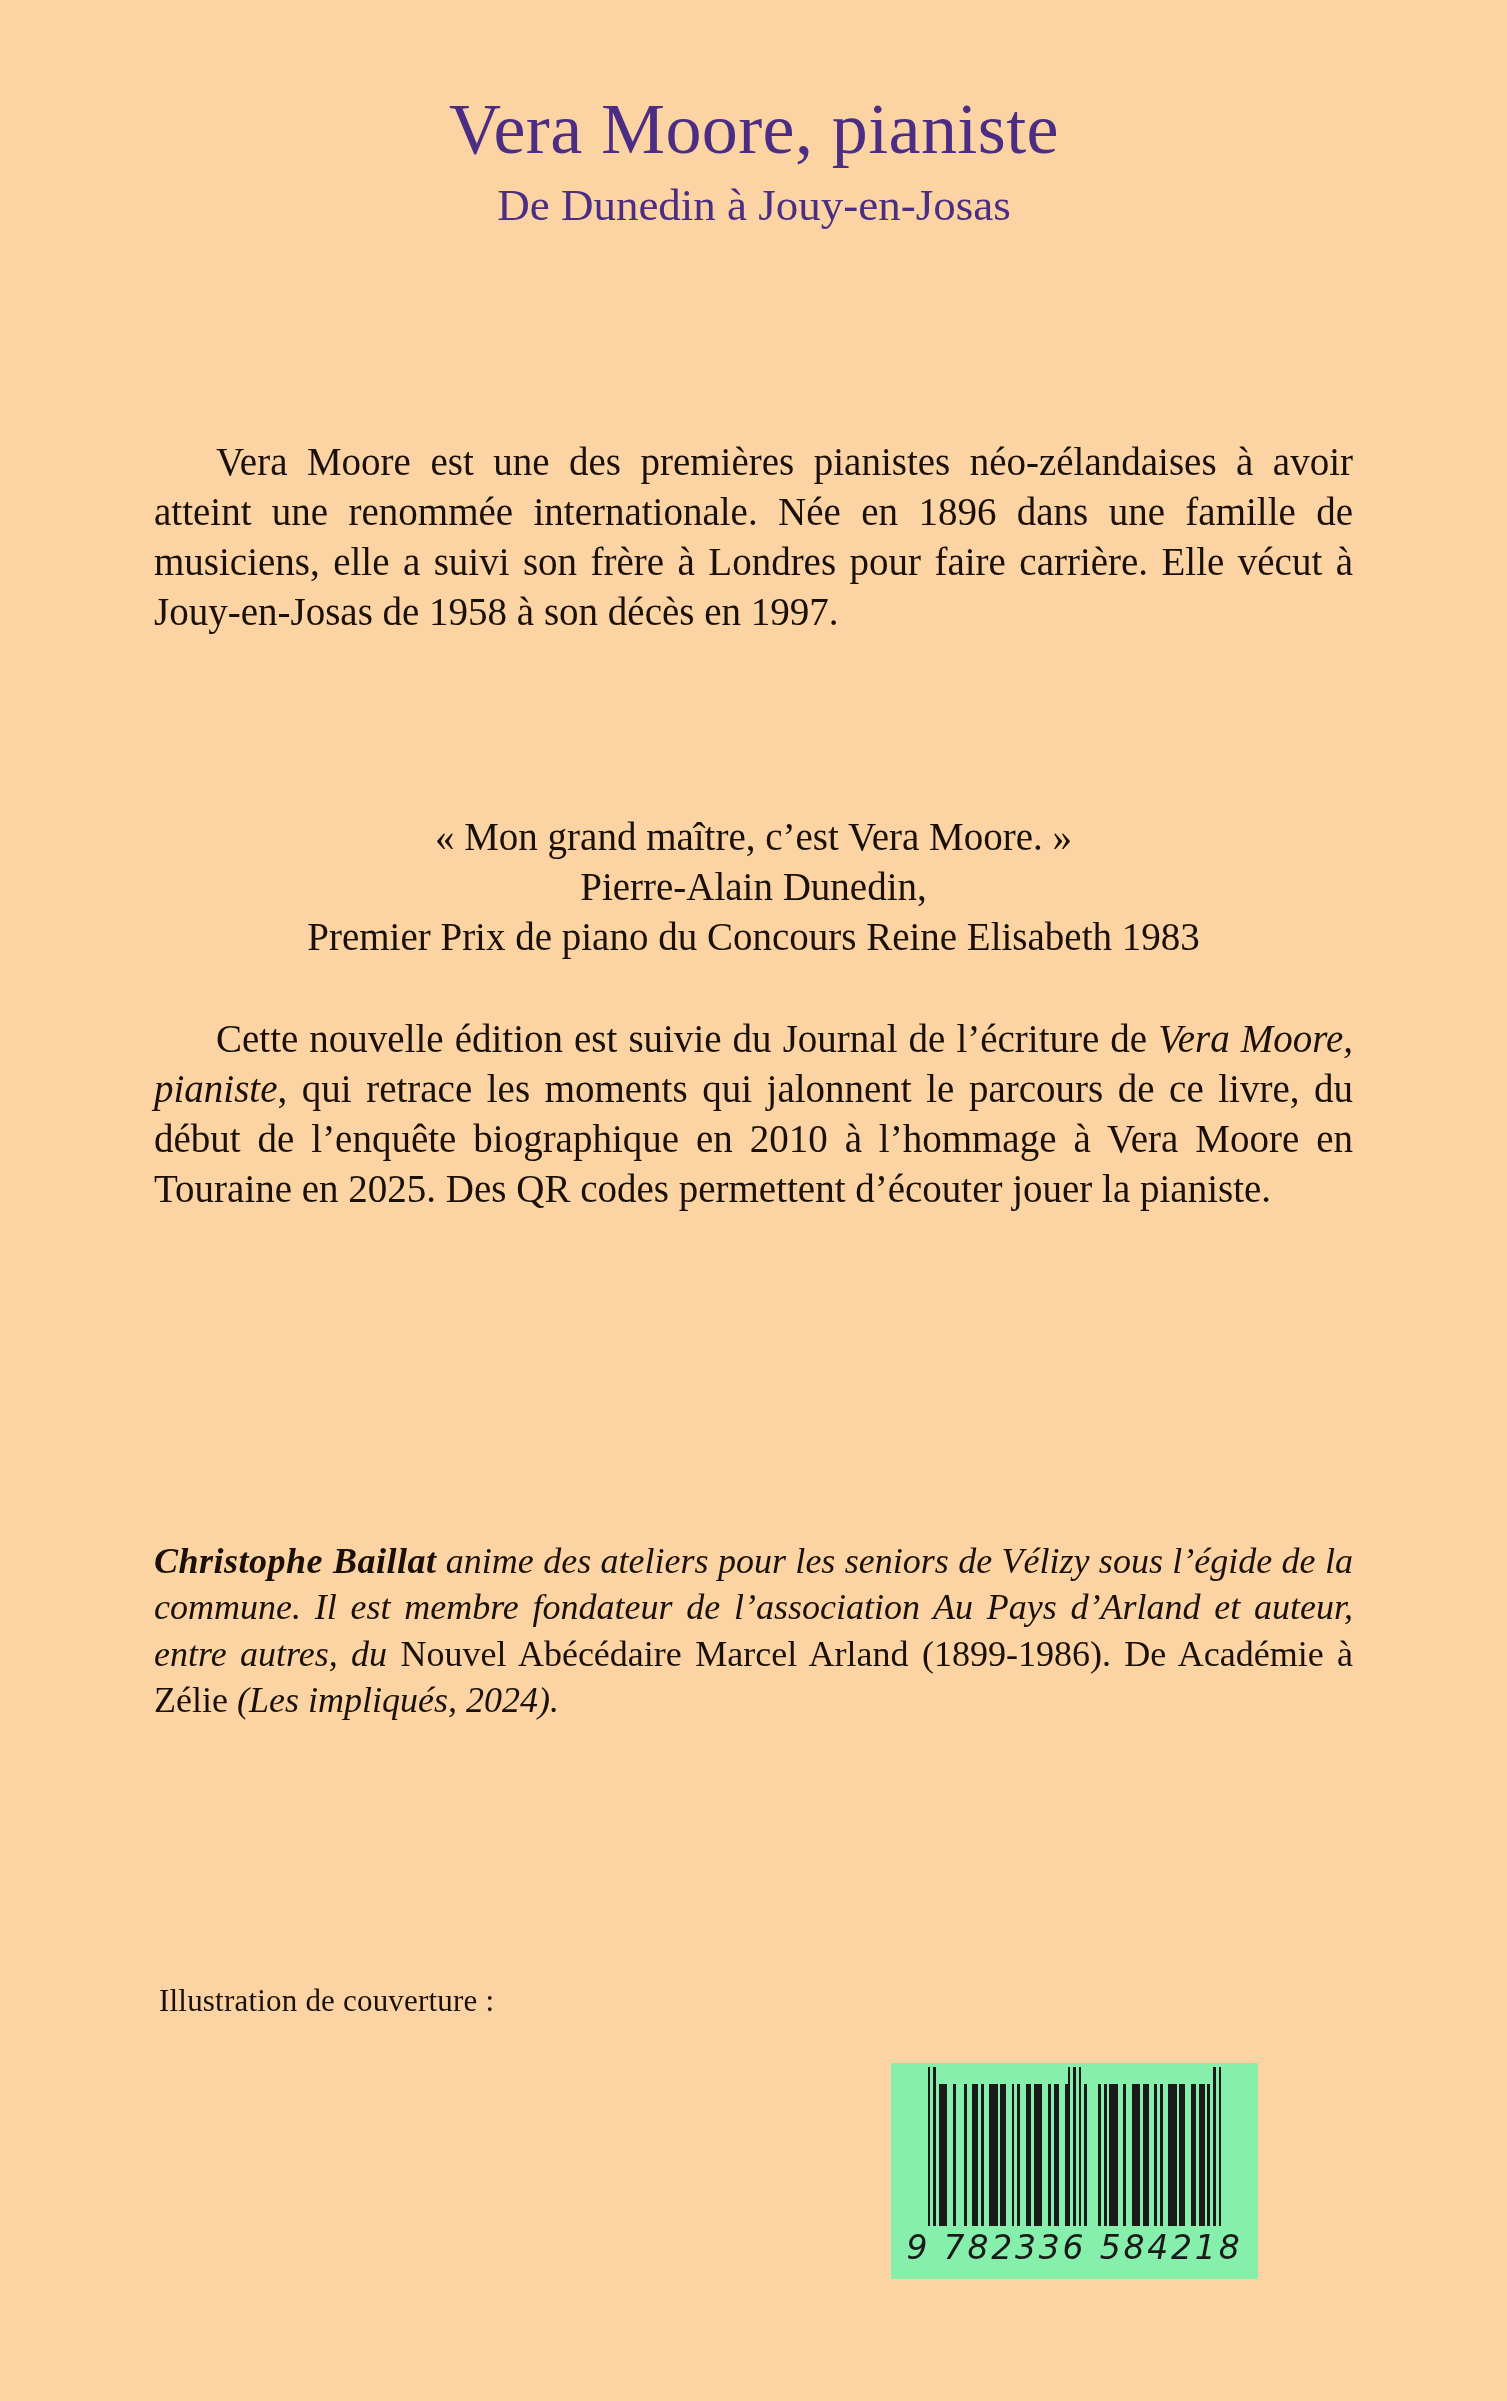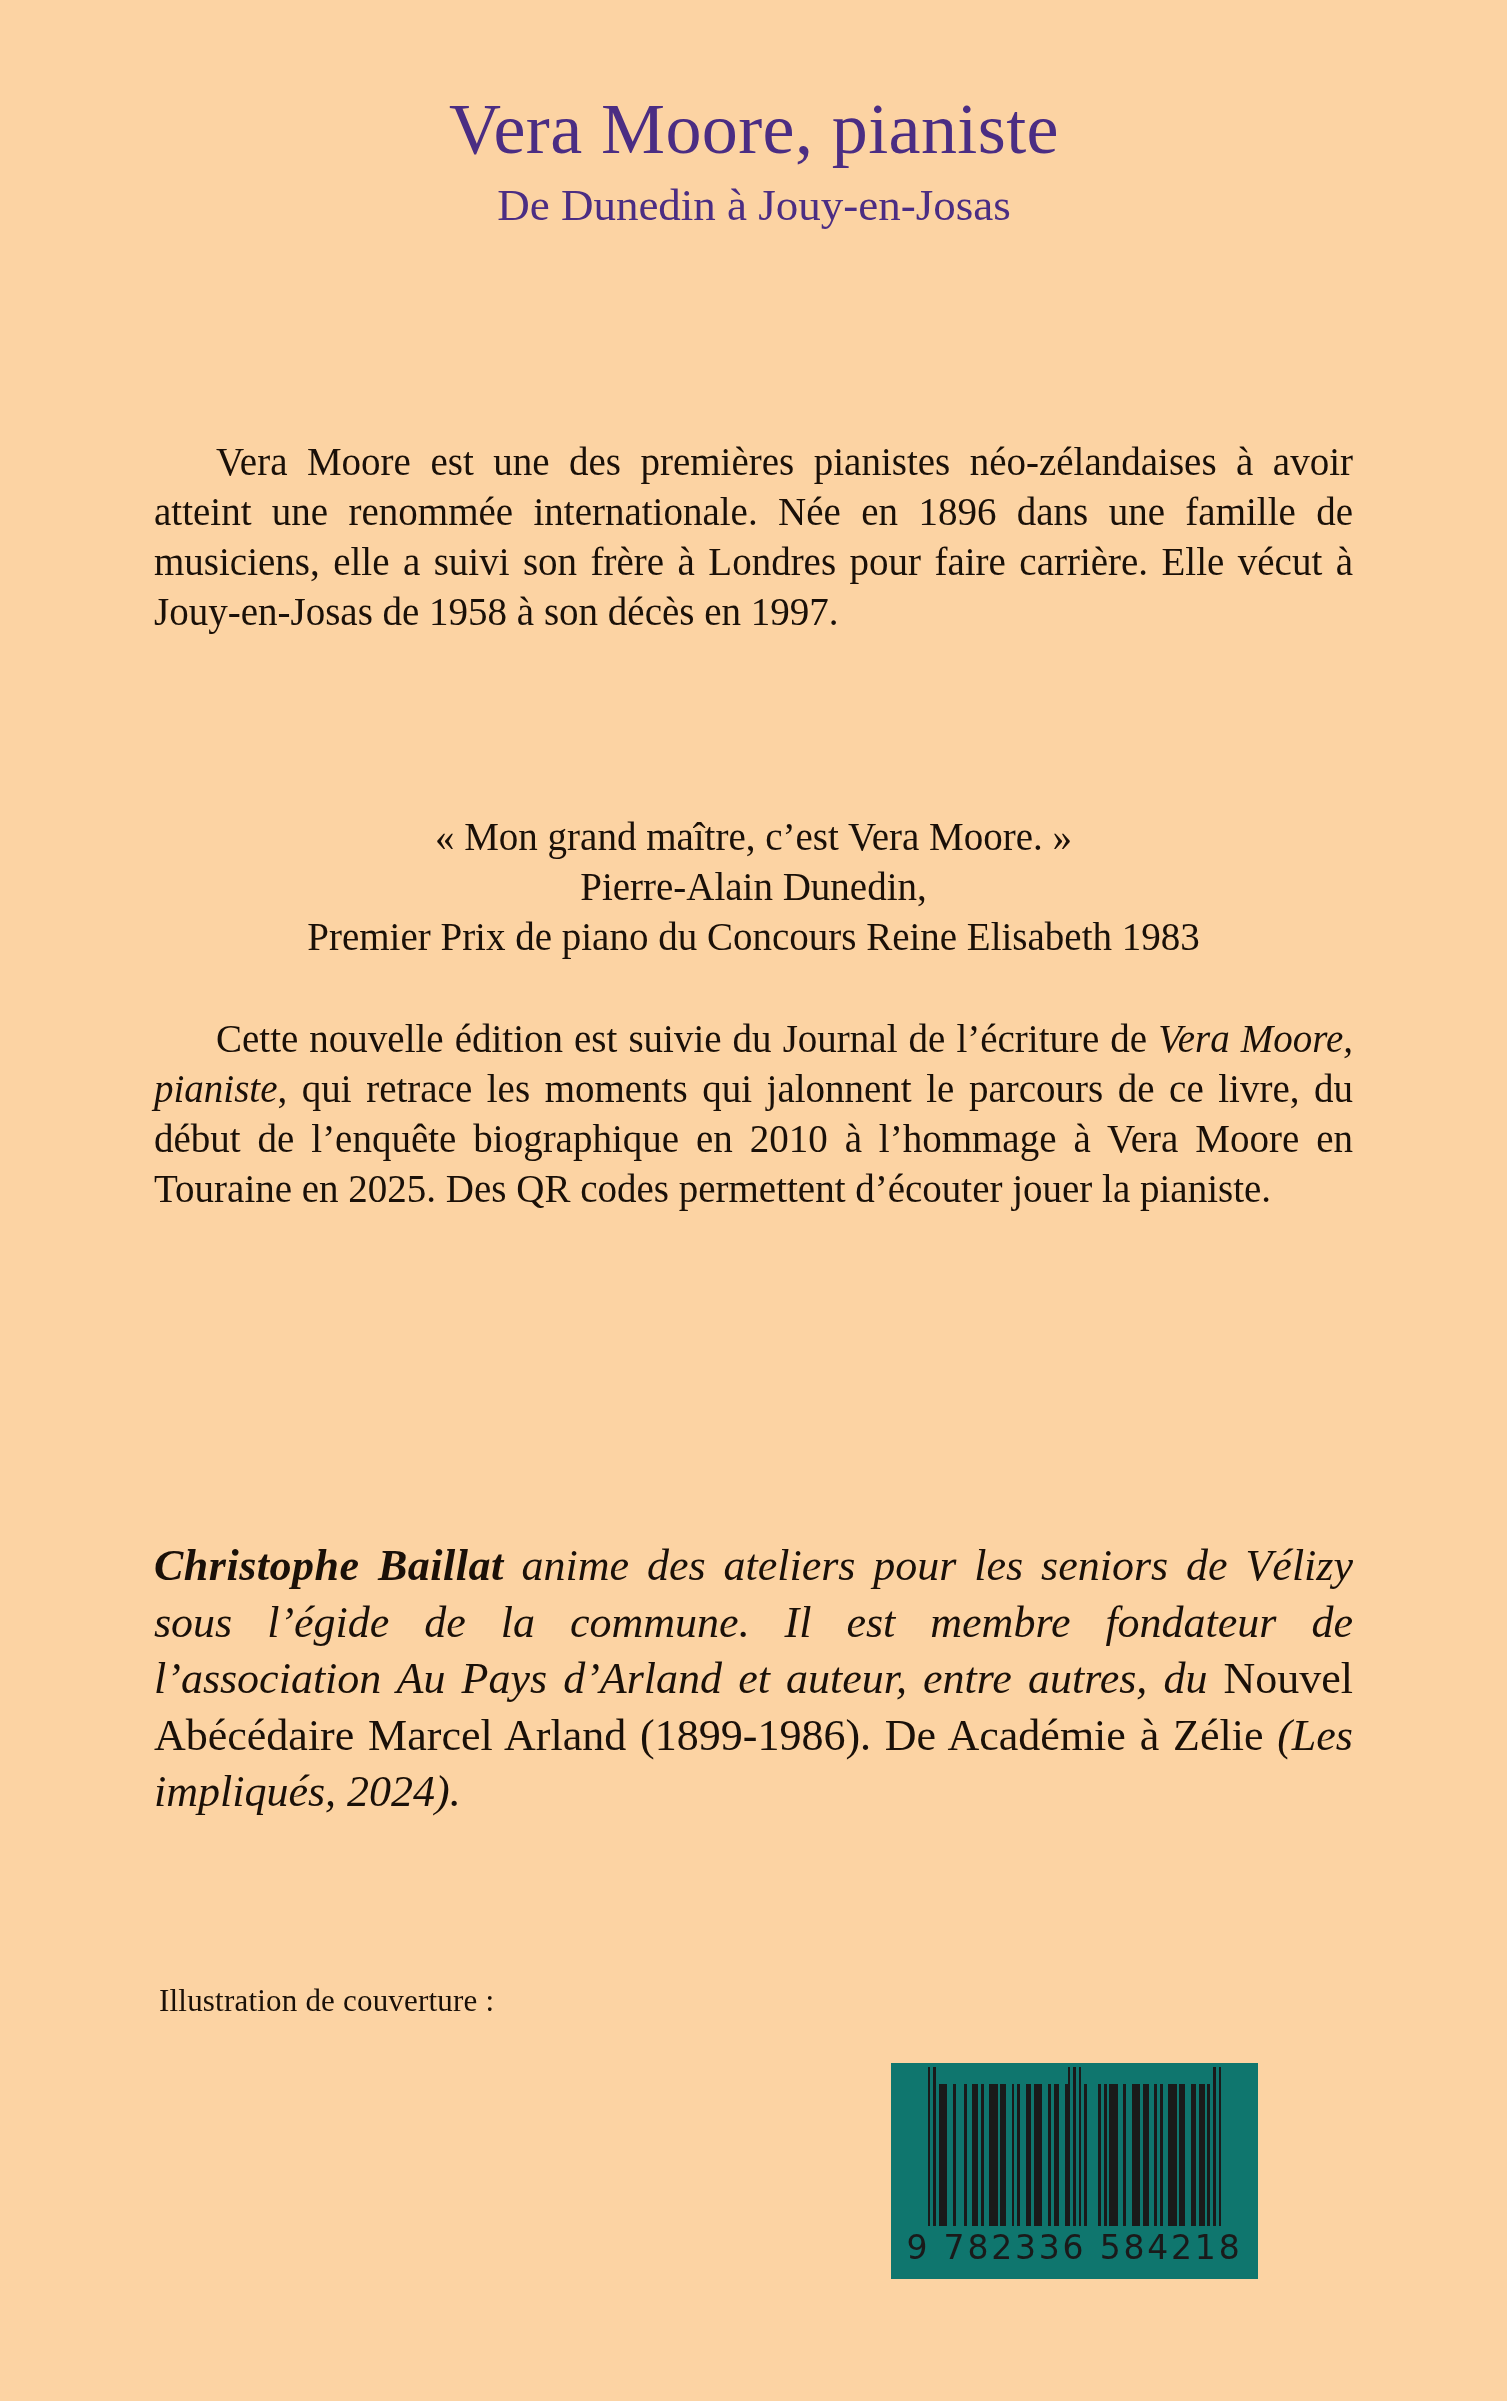--- a/index.html
+++ b/index.html
@@ -94,21 +94,21 @@
 
   
   .bio {
     position: absolute;
     left: 154px;
     top: 1538px;
     width: 1199px;
   }
   .bio-para {
     margin: 0;
-    font-size: 44px;
+    font-size: 36px;
     line-height: 1.285;
     text-align: justify;
     text-justify: inter-word;
     font-style: italic;
   }
   .bio-para .author-name {
     font-weight: bold;
     font-style: italic;
     letter-spacing: 0.5px;
   }
@@ -139,27 +139,28 @@
     font-size: 33px;
   }
 
   
   .barcode-wrap {
     position: absolute;
     left: 891px;
     top: 2063px;
     width: 367px;
     height: 216px;
-    background: #0f766e;
+    background: #86efac;
     box-sizing: border-box;
     padding: 21px 19px 7.6px 19px;
     display: flex;
     flex-direction: column;
     align-items: center;
     justify-content: flex-start;
+    font-style: italic;
   }
   .bars {
     display: flex;
     align-items: flex-end;
     height: 142px;
     gap: 0;
   }
   .bars i {
     display: block;
     background: #1a1a1a;

